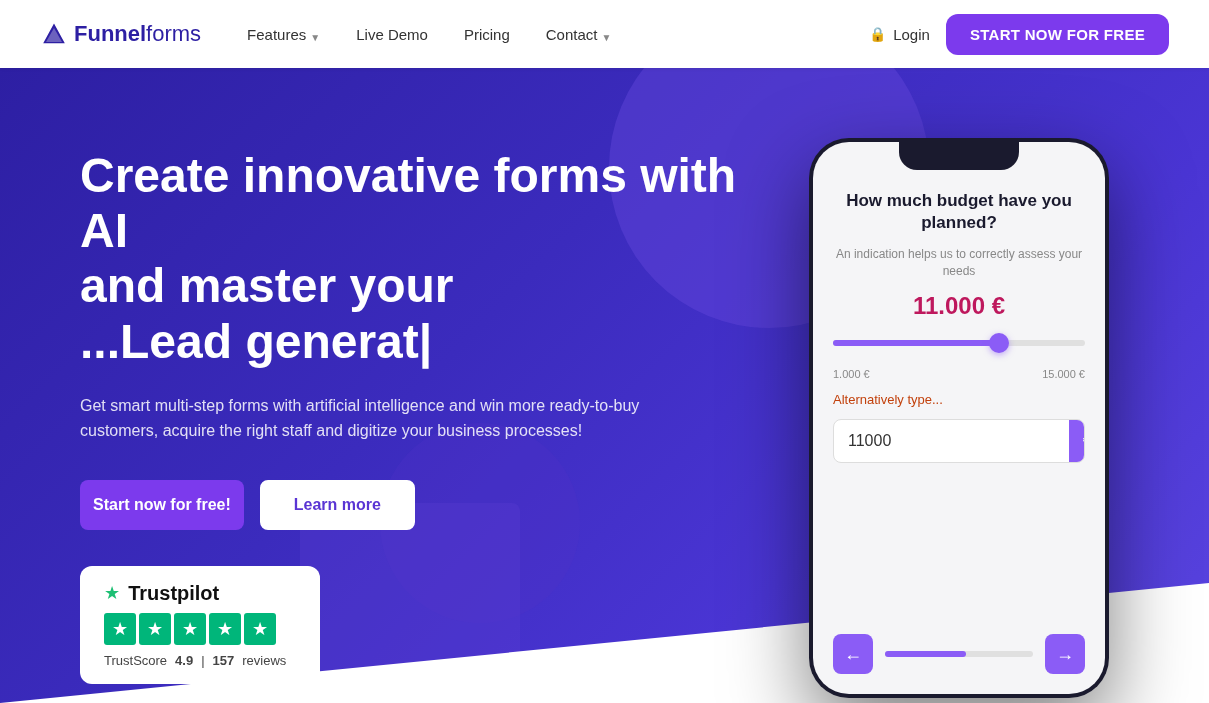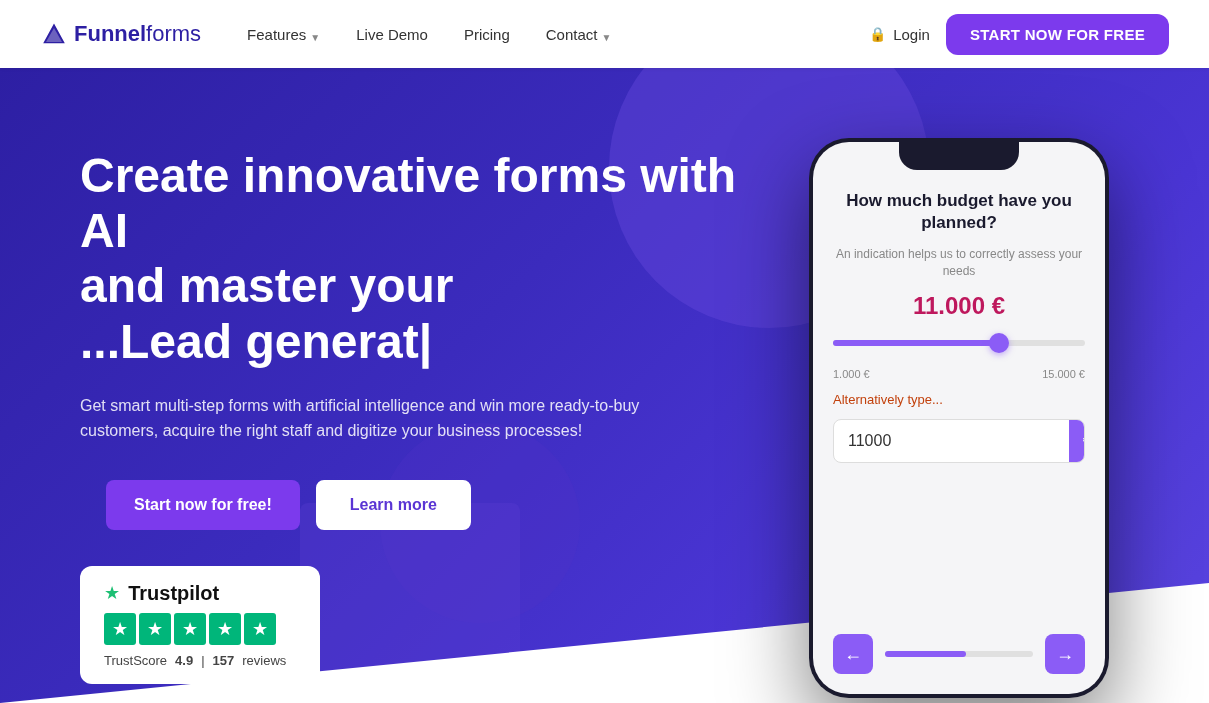--- a/index.html
+++ b/index.html
@@ -152,25 +152,24 @@
     .hero-buttons {
       display: flex;
       gap: 16px;
       margin-bottom: 36px;
     }
     .btn-primary {
       background: #7c3aed;
       color: #fff;
       border: none;
       border-radius: 8px;
-      padding: 16px 28px;
+      padding: 16px 13px;
       font-size: 16px;
       font-weight: 700;
       cursor: pointer;
-      margin-left: 26px;
     }
     .btn-secondary {
       background: #fff;
       color: #5a35d4;
       border: 2px solid #fff;
       border-radius: 8px;
       padding: 14px 32px;
       font-size: 16px;
       font-weight: 600;
       cursor: pointer;

